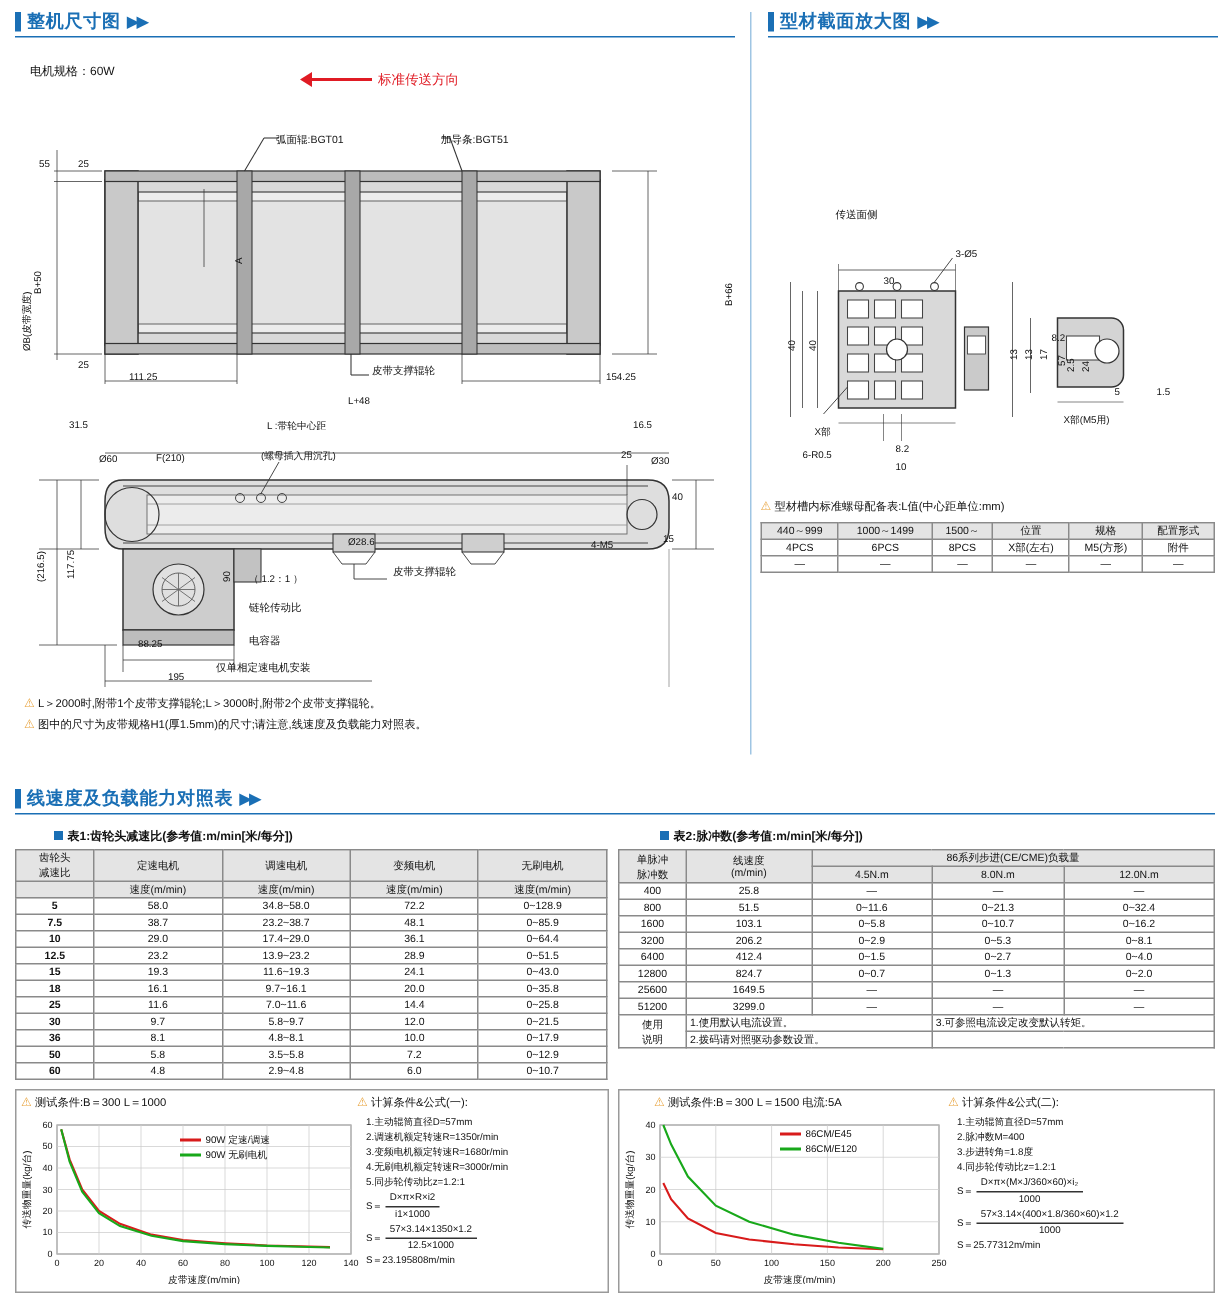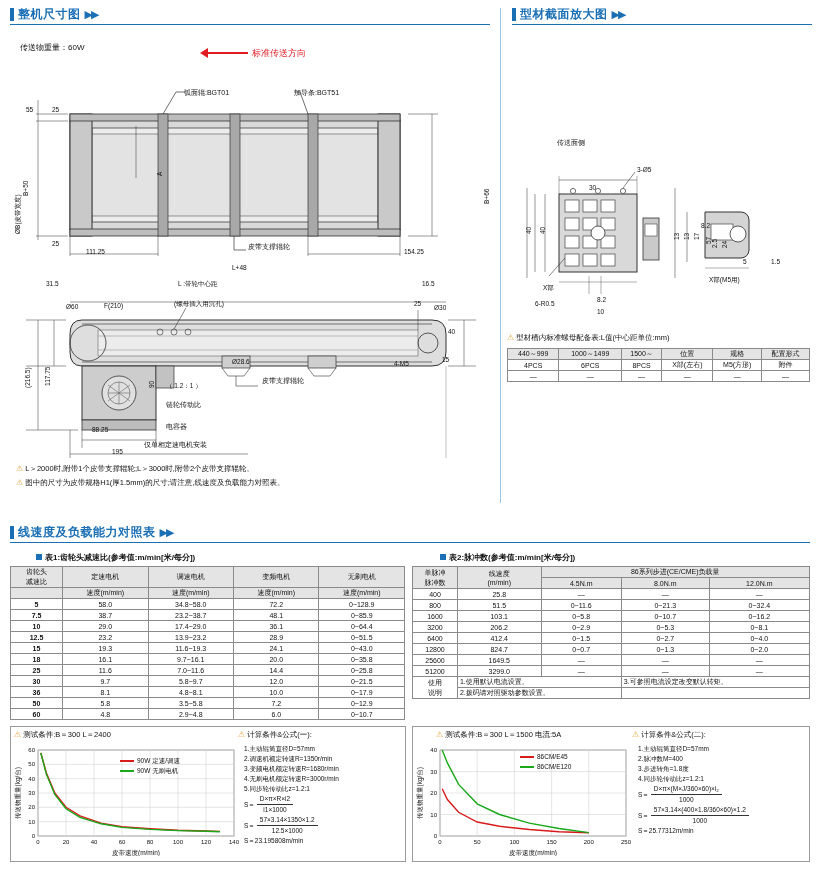--- a/index.html
+++ b/index.html
@@ -71,21 +71,21 @@
     <span class="bar"></span>
     <span class="txt">型材截面放大图</span>
     <span class="arrs">▶▶</span>
   </div>
   <div class="hr-blue" style="left:512px; top:24px; width:300px;"></div>
 
   <div class="divider-v" style="left:500px; top:8px; height:495px;"></div>
 
   <div id="panel-left">
 
-    <div class="lbl" style="left:12px; top:34px;">传送物重量：60W</div>
+    <div class="lbl" style="left:12px; top:34px;">电机规格：60W</div>
 
     <div style="position:absolute; left:196px; top:44px; width:44px; height:2px; background:#e01b24;"></div>
     <div style="position:absolute; left:192px; top:40px; width:0;height:0;border-top:5px solid transparent;border-bottom:5px solid transparent;border-right:8px solid #e01b24;"></div>
     <div class="lbl red" style="left:244px; top:39px; font-size:9px;">标准传送方向</div>
 
     <svg width="490" height="190" style="position:absolute; left:0; top:62px;">
 
       <rect x="62" y="50" width="330" height="110" fill="#d9d9d9" stroke="#333" stroke-width="1"></rect>
 
       <rect x="84" y="58" width="286" height="94" fill="#ececec" stroke="#444" stroke-width="0.8"></rect>
@@ -536,21 +536,21 @@
         <tr>
           <td colspan="2" style="text-align:left">2.拨码请对照驱动参数设置。</td>
           <td colspan="2" style="text-align:left"></td>
         </tr>
       </tbody>
     </table>
 
   <div class="cbox" style="left:10px; top:726px; width:396px; height:136px;"></div>
   <div class="note" style="left:14px; top:730px;">
     <span class="tri">⚠</span>
-    <span>测试条件:B＝300  L＝2400</span>
+    <span>测试条件:B＝300  L＝1000</span>
   </div>
   <div class="note" style="left:238px; top:730px;">
     <span class="tri">⚠</span>
     <span>计算条件&amp;公式(一):</span>
   </div>
   <div id="chart1-formula" style="position:absolute; left:244px; top:744px; width:160px; font-size:6.5px; line-height:10px;">
       <div>1.主动辊筒直径D=57mm</div>
       <div>2.调速机额定转速R=1350r/min</div>
       <div>3.变频电机额定转速R=1680r/min</div>
       <div>4.无刷电机额定转速R=3000r/min</div>

